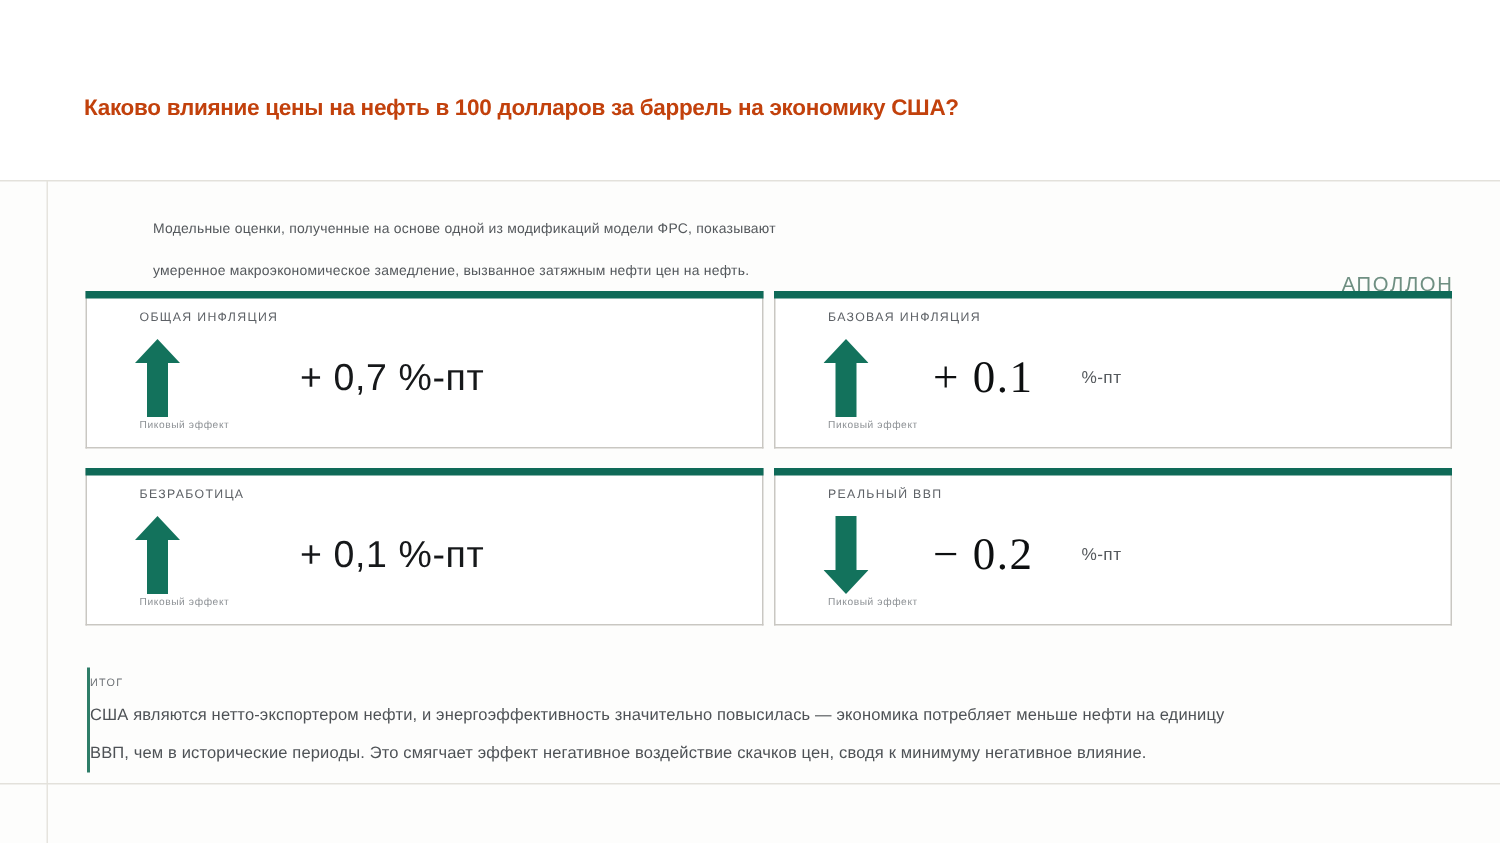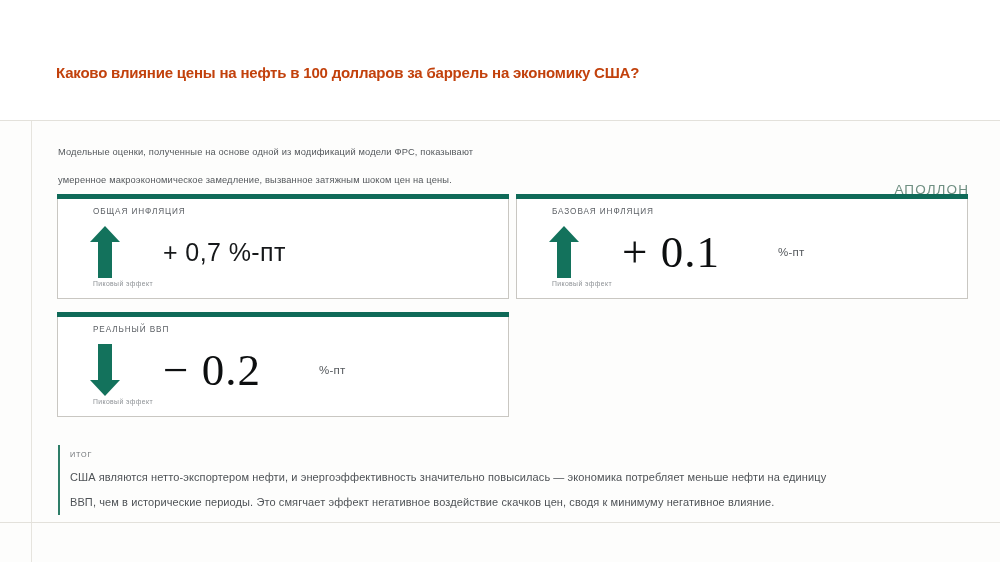--- a/index.html
+++ b/index.html
@@ -74,20 +74,21 @@
     position: absolute;
     left: 58px;
     top: 138px;
     width: 520px;
   }
   .intro-line {
     font-size: 9.3px;
     color: #54585c;
     line-height: 28px;
     letter-spacing: 0.15px;
+    margin-left: 44px;
   }
 
   .brand {
     position: absolute;
     right: 31px;
     top: 150px;
     font-size: 13.5px;
     letter-spacing: 1.1px;
     color: #6f8f82;
     margin-top: 32px;
@@ -146,32 +147,33 @@
     display: flex;
     align-items: center;
   }
   .value-sans {
     font-family: "Liberation Sans", sans-serif;
     font-size: 25px;
     font-weight: normal;
     letter-spacing: 0.4px;
     color: #16181a;
     white-space: nowrap;
+    margin-left: 37px;
   }
   .value-serif {
     font-family: "Liberation Serif", serif;
-    font-size: 45px;
+    font-size: 30px;
     font-weight: normal;
     letter-spacing: 1px;
     color: #0d0f10;
     white-space: nowrap;
     line-height: 1;
   }
   .value-unit {
-    margin-left: 58px;
+    margin-left: 32px;
     font-family: "Liberation Sans", sans-serif;
     font-size: 11.5px;
     color: #55595d;
     letter-spacing: 0.3px;
     white-space: nowrap;
   }
   .card-footnote {
     position: absolute;
     left: 35px;
     bottom: 11px;
@@ -179,21 +181,20 @@
     color: #8d9195;
     letter-spacing: 0.4px;
   }
 
   
   .summary {
     position: absolute;
     left: 58px;
     top: 445px;
     width: 700px;
-    padding-left: 10px;
     border-left: 2px solid #2e7d68;
     box-sizing: border-box;
   }
   .summary-kicker {
     font-size: 7.2px;
     letter-spacing: 0.9px;
     color: #6d7175;
     text-transform: uppercase;
     line-height: 20px;
   }
@@ -213,21 +214,21 @@
   <div class="rule-v"></div>
   <div class="rule-h-top"></div>
   <div class="rule-h-bottom"></div>
 
   <div class="header">
     <div class="page-title">Каково влияние цены на нефть в 100 долларов за баррель на экономику США?</div>
   </div>
 
   <div class="intro">
     <div class="intro-line">Модельные оценки, полученные на основе одной из модификаций модели ФРС, показывают</div>
-    <div class="intro-line">умеренное макроэкономическое замедление, вызванное затяжным шоком цен на цены.</div>
+    <div class="intro-line">умеренное макроэкономическое замедление, вызванное затяжным нефти цен на нефть.</div>
   </div>
 
   <div class="brand">АПОЛЛОН</div>
 
   <div class="cards">
 
     <div class="card">
       <div class="card-topbar"></div>
       <div class="card-title">ОБЩАЯ ИНФЛЯЦИЯ</div>
       <div class="arrow">
@@ -249,20 +250,33 @@
           <polygon points="15,0 30,16 22,16 22,52 8,52 8,16 0,16" fill="#13725c"></polygon>
         </svg>
       </div>
       <div class="value-wrap">
         <span class="value-serif">+ 0.1</span>
         <span class="value-unit">%-пт</span>
       </div>
       <div class="card-footnote">Пиковый эффект</div>
     </div>
 
+    <div class="card">
+      <div class="card-topbar"></div>
+      <div class="card-title">БЕЗРАБОТИЦА</div>
+      <div class="arrow">
+        <svg width="30" height="52" viewBox="0 0 30 52">
+          <polygon points="15,0 30,16 22,16 22,52 8,52 8,16 0,16" fill="#13725c"></polygon>
+        </svg>
+      </div>
+      <div class="value-wrap">
+        <span class="value-sans">+ 0,1 %-пт</span>
+      </div>
+      <div class="card-footnote">Пиковый эффект</div>
+    </div>
 
     <div class="card">
       <div class="card-topbar"></div>
       <div class="card-title">РЕАЛЬНЫЙ ВВП</div>
       <div class="arrow">
         <svg width="30" height="52" viewBox="0 0 30 52">
           <polygon points="15,52 0,36 8,36 8,0 22,0 22,36 30,36" fill="#13725c"></polygon>
         </svg>
       </div>
       <div class="value-wrap">

